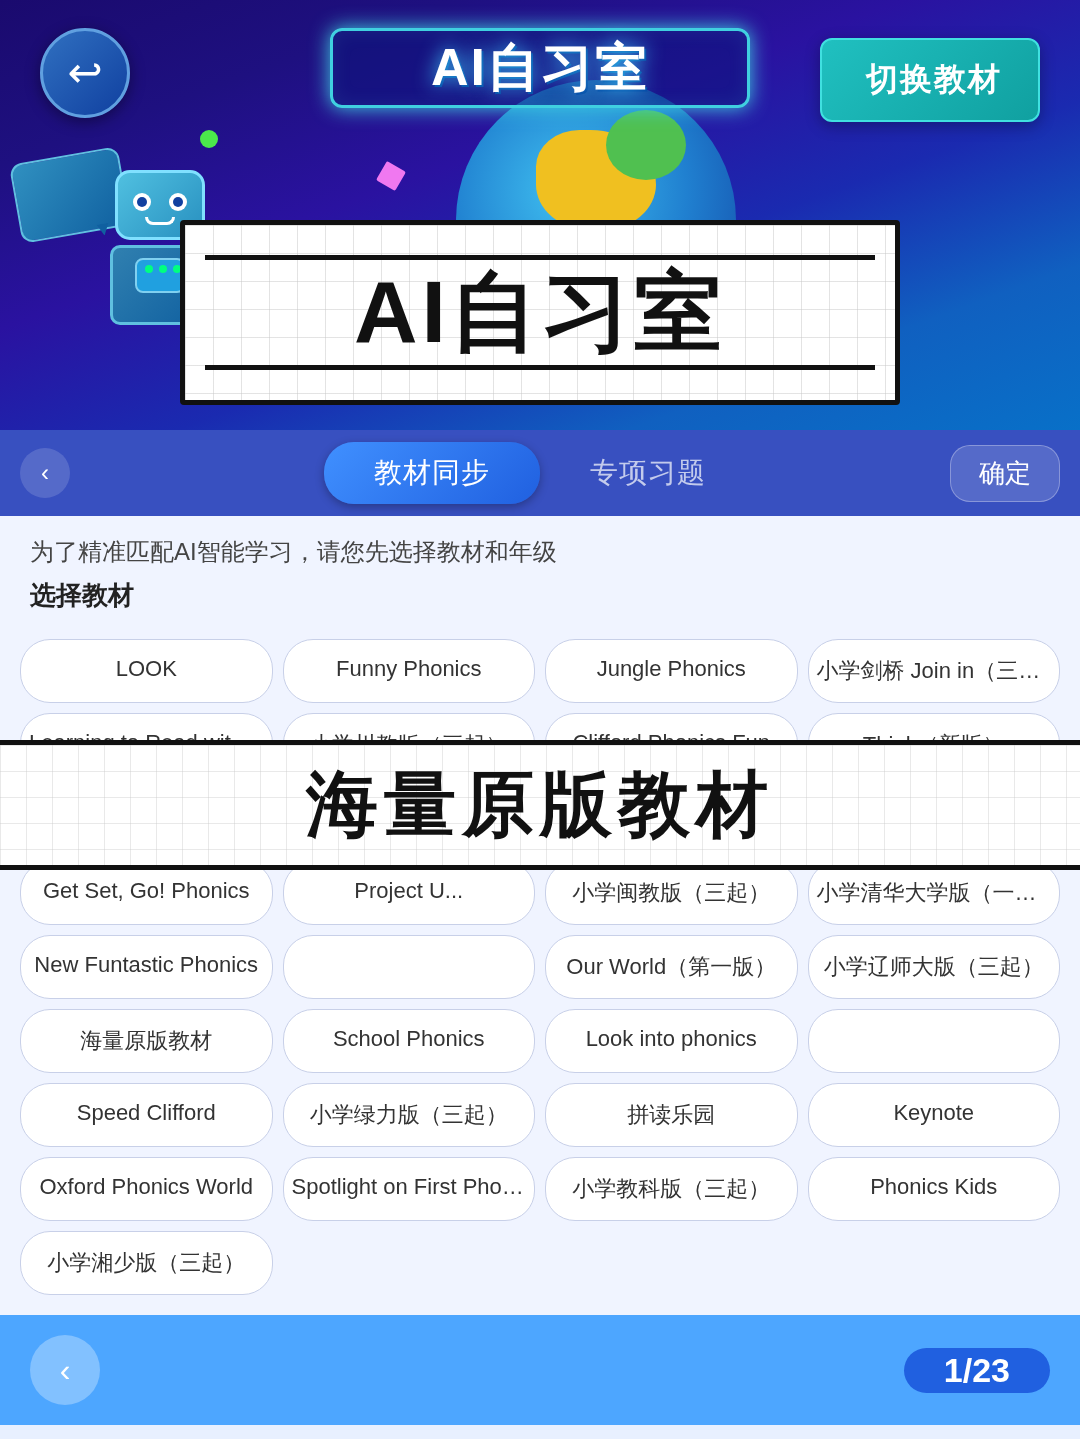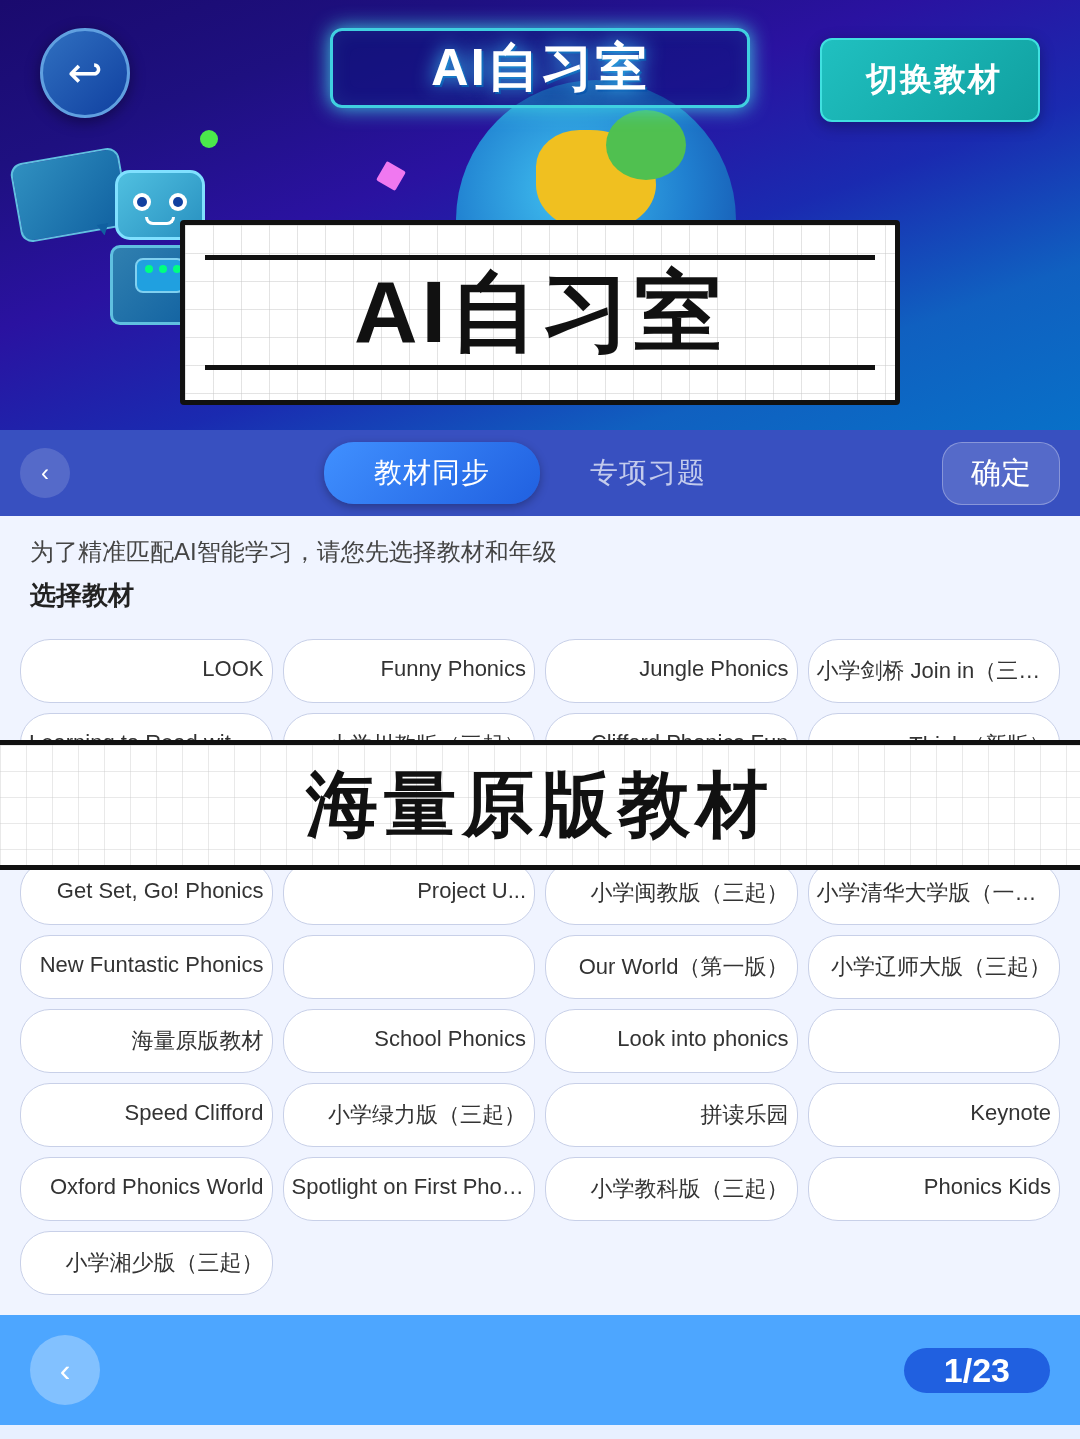--- a/index.html
+++ b/index.html
@@ -292,21 +292,21 @@
       font-size: 24px;
     }
     .tab-confirm {
       position: absolute;
       right: 20px;
       padding: 10px 28px;
       background: rgba(255,255,255,0.15);
       border-radius: 20px;
       cursor: pointer;
       color: #fff;
-      font-size: 30px;
+      font-size: 26px;
       border: 1px solid rgba(255,255,255,0.3);
     }
     .tab-btn {
       padding: 12px 50px;
       border-radius: 30px;
       font-size: 28px;
       font-weight: 400;
       cursor: pointer;
       letter-spacing: 1px;
     }
@@ -340,21 +340,21 @@
       background: #f0f4ff;
       padding: 10px 20px 20px;
       display: grid;
       grid-template-columns: repeat(4, 1fr);
       gap: 10px;
     }
     .tb-item {
       padding: 16px 8px;
       border: 1.5px solid #c8d0e8;
       border-radius: 30px;
-      text-align: right;
+      text-align: center;
       font-size: 22px;
       color: #333;
       background: #fff;
       cursor: pointer;
       white-space: nowrap;
       overflow: hidden;
       text-overflow: ellipsis;
     }
 
     

